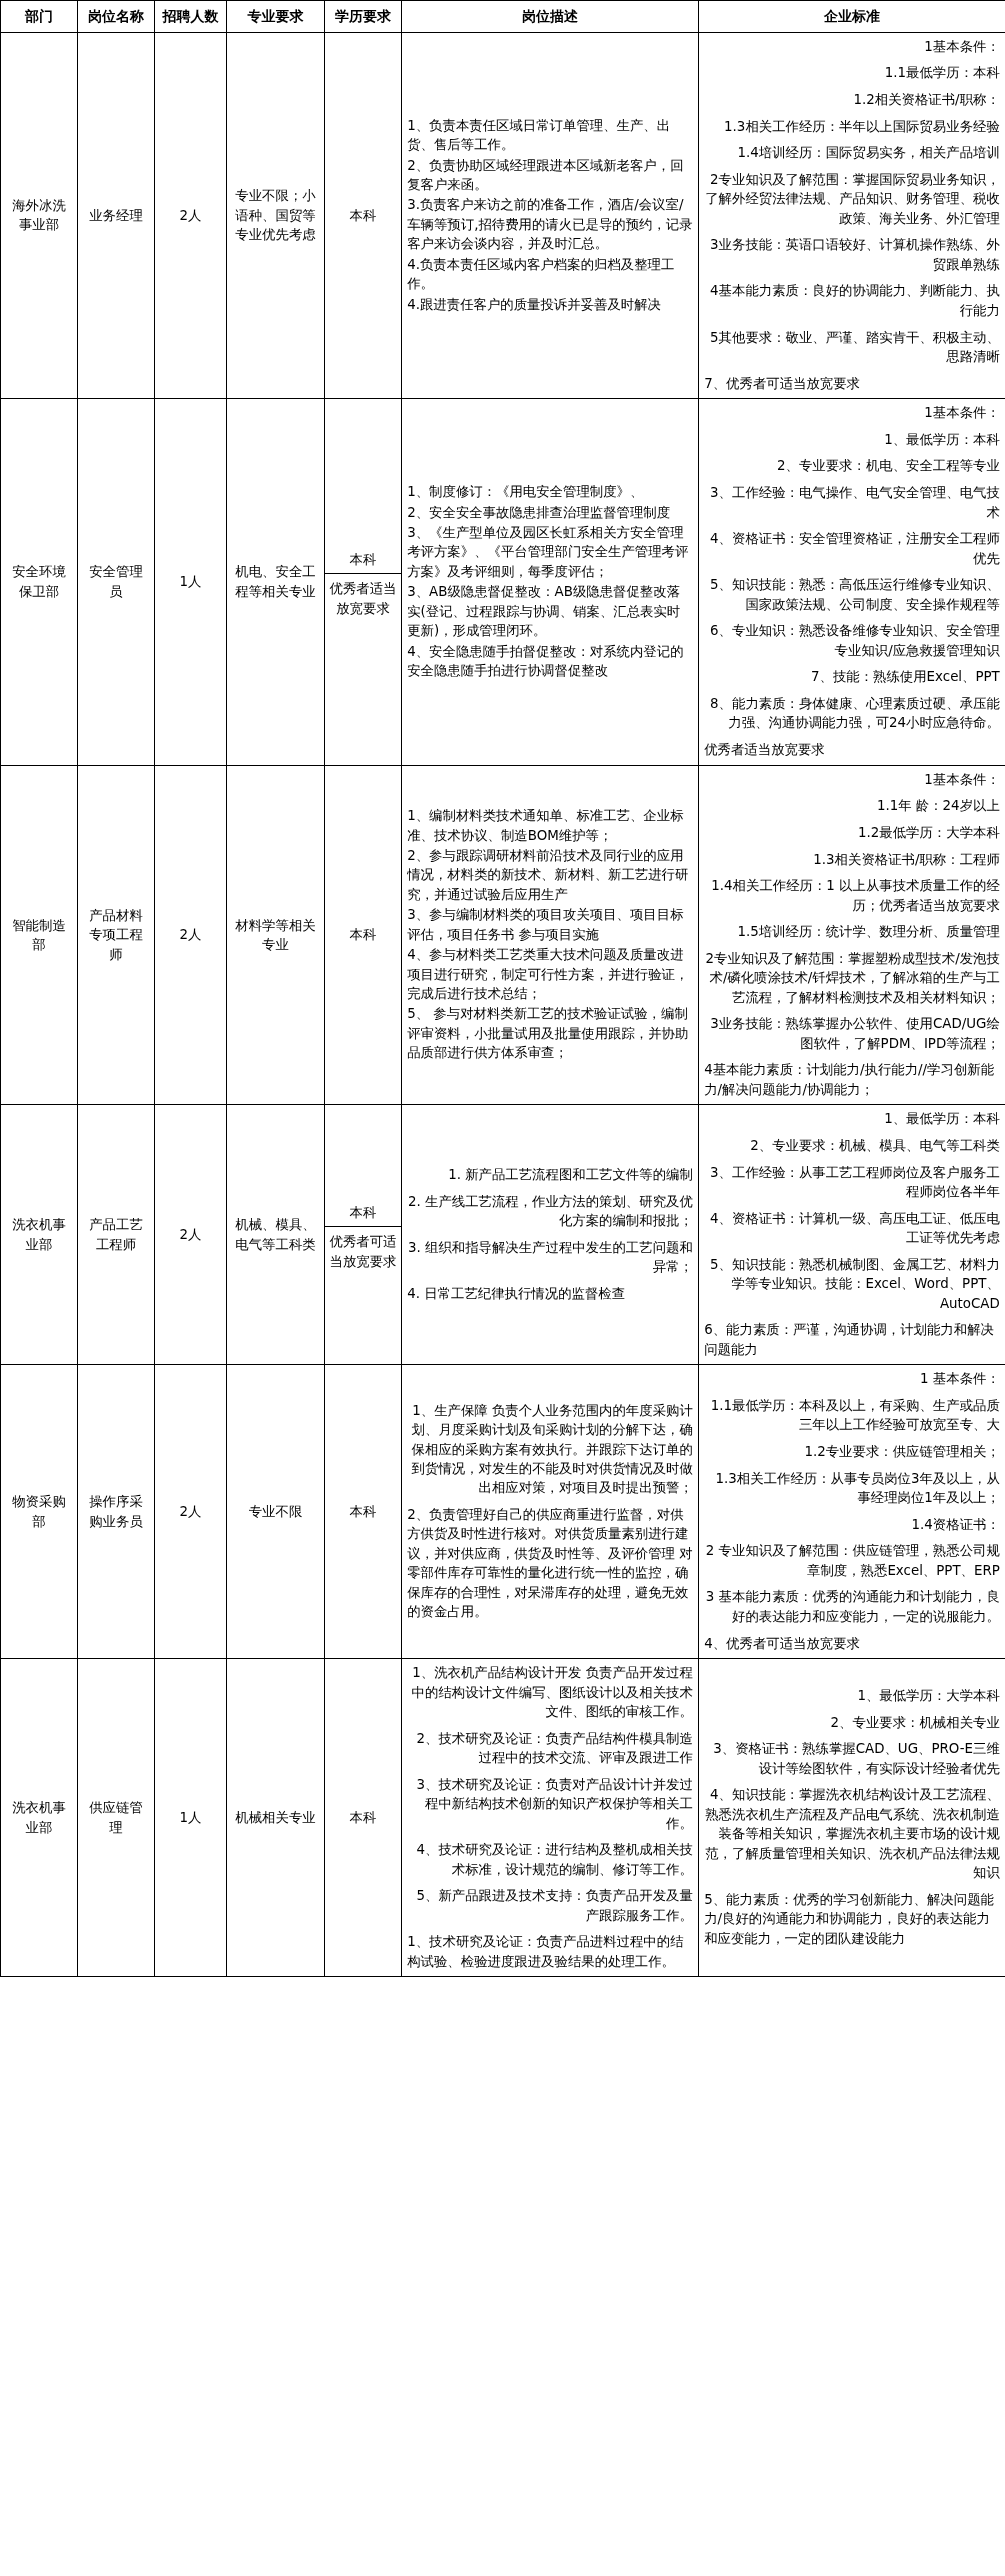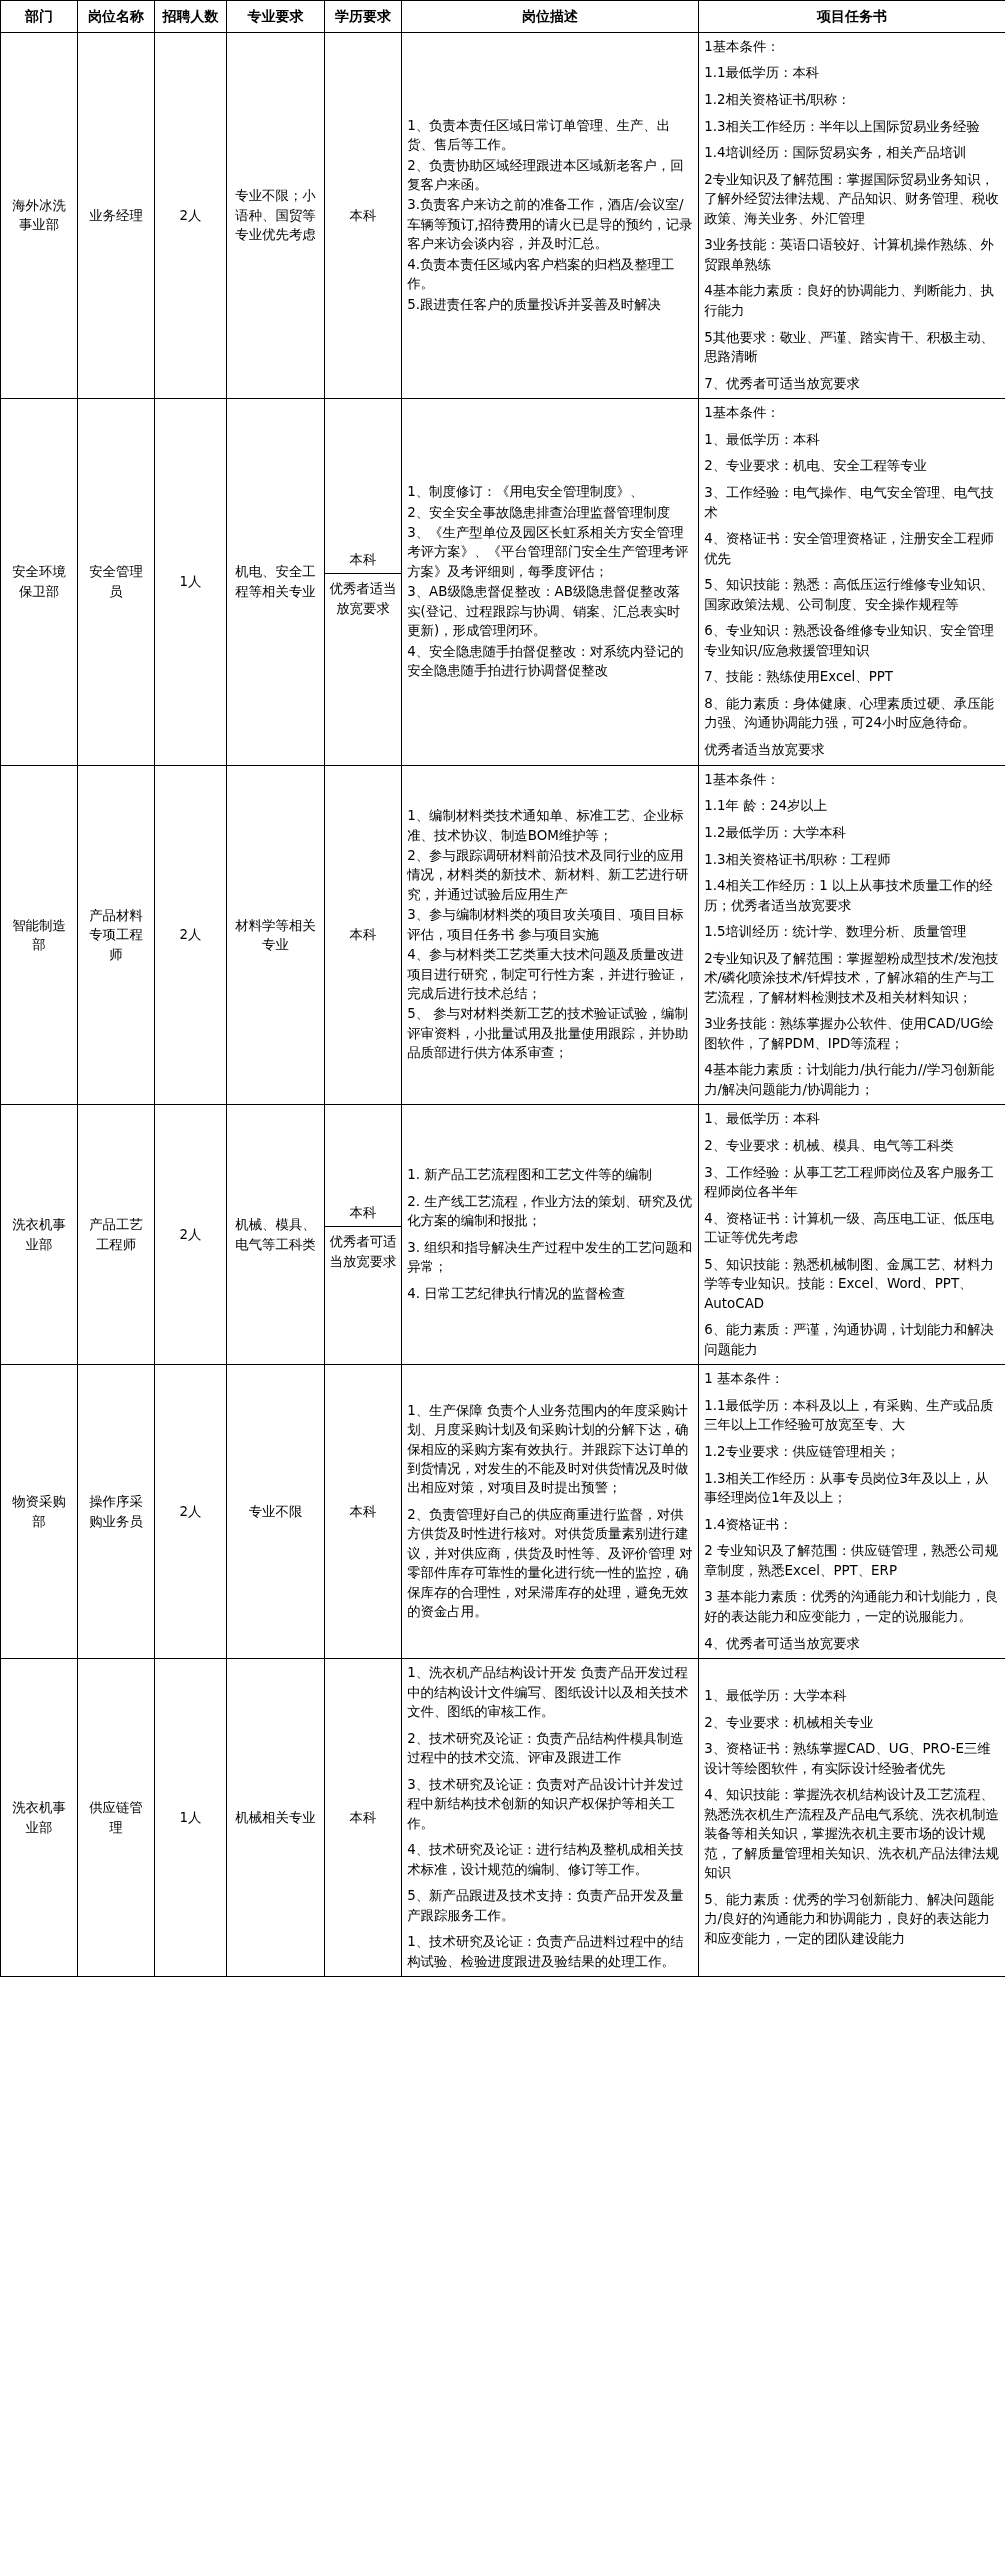--- a/index.html
+++ b/index.html
@@ -54,21 +54,21 @@
   td.num  { }
   td.major { text-align: center; }
   td.edu  { text-align: center; }
 
   td.desc, td.qual {
     text-align: left;
     vertical-align: top;
     padding: 5.2px 6.2px;
   }
   .para { margin: 0 0 1px 0; }
-  .para.gap { margin-bottom: 7.2px; }
+  .para.gap { margin-bottom: 7.2px; text-align: right; }
   .edu-sub {
     border-top: 1.5px solid #000;
     margin: 4.1px -5.2px -4.1px -5.2px;
     padding: 5.2px 3.1px 0 3.1px;
   }
 </style>
 </head>
 <body>
 
 <div class="doc">
@@ -83,37 +83,37 @@
         <col class="c-qual">
   </colgroup>
   <thead>
     <tr>
       <th>部门</th>
       <th>岗位名称</th>
       <th>招聘人数</th>
       <th>专业要求</th>
       <th>学历要求</th>
       <th>岗位描述</th>
-      <th>项目任务书</th>
+      <th>企业标准</th>
     </tr>
   </thead>
   <tbody>
 
     <tr>
       <td class="dept">海外冰洗事业部</td>
       <td class="post">业务经理</td>
       <td class="num">2人</td>
       <td class="major">专业不限；小语种、国贸等专业优先考虑</td>
       <td class="edu">本科</td>
       <td class="desc">
         <p class="para">1、负责本责任区域日常订单管理、生产、出货、售后等工作。</p>
         <p class="para">2、负责协助区域经理跟进本区域新老客户，回复客户来函。</p>
         <p class="para">3.负责客户来访之前的准备工作，酒店/会议室/车辆等预订,招待费用的请火已是导的预约，记录客户来访会谈内容，并及时汇总。</p>
         <p class="para">4.负责本责任区域内客户档案的归档及整理工作。</p>
-        <p class="para">5.跟进责任客户的质量投诉并妥善及时解决</p>
+        <p class="para">4.跟进责任客户的质量投诉并妥善及时解决</p>
       </td>
       <td class="qual">
         <p class="para gap">1基本条件：</p>
         <p class="para gap">1.1最低学历：本科</p>
         <p class="para gap">1.2相关资格证书/职称：</p>
         <p class="para gap">1.3相关工作经历：半年以上国际贸易业务经验</p>
         <p class="para gap">1.4培训经历：国际贸易实务，相关产品培训</p>
         <p class="para gap">2专业知识及了解范围：掌握国际贸易业务知识，了解外经贸法律法规、产品知识、财务管理、税收政策、海关业务、外汇管理</p>
         <p class="para gap">3业务技能：英语口语较好、计算机操作熟练、外贸跟单熟练</p>
         <p class="para gap">4基本能力素质：良好的协调能力、判断能力、执行能力</p>

